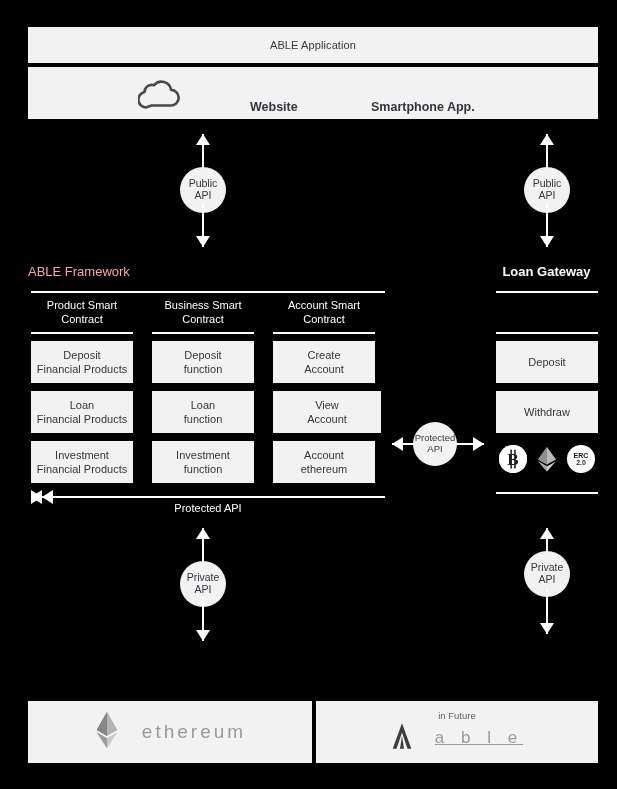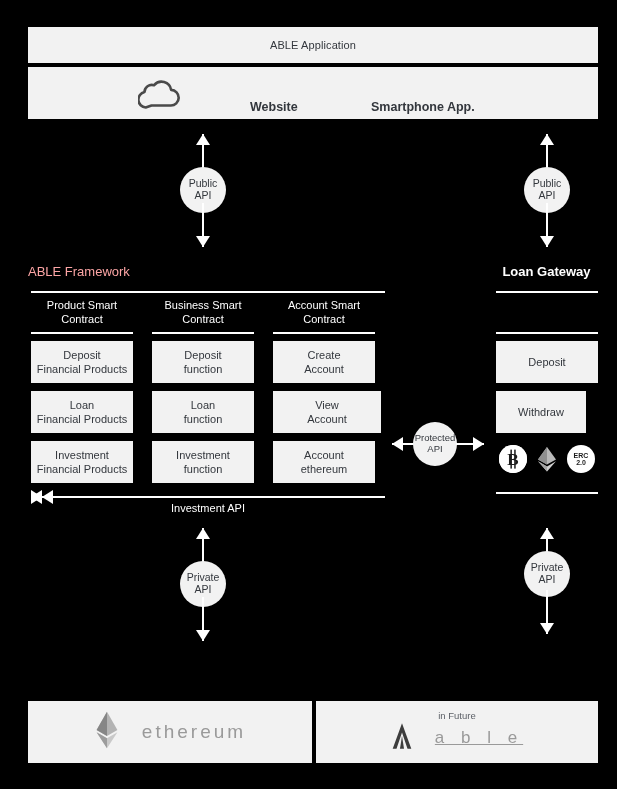--- a/index.html
+++ b/index.html
@@ -213,21 +213,21 @@
   <div class="cell" style="left:273px; top:441px; width:102px;">
     <div><span>Account</span><br>
     <span>ethereum</span></div>
   </div>
 
   <div class="h-arrow left" style="left:31px; top:490px; width:354px;">
     <div class="shaft"></div>
     <div class="head" style="left:0; border-right:11px solid #fff;"></div>
     <div class="head" style="right:0; border-left:11px solid #fff;"></div>
   </div>
-  <div class="protected-label" style="left:31px; top:502px; width:354px;">Investment API</div>
+  <div class="protected-label" style="left:31px; top:502px; width:354px;">Protected API</div>
 
   <div class="h-arrow left" style="left:392px; top:437px; width:24px;">
     <div class="shaft"></div>
       <div class="head"></div>
   </div>
   <div class="api-node api-md" style="left:413px; top:422px;">
     <span>Protected</span>
     <span>API</span>
   </div>
   <div class="h-arrow right" style="left:456px; top:437px; width:28px;">
@@ -235,21 +235,21 @@
       <div class="head"></div>
   </div>
 
   <div id="gateway-title">Loan Gateway</div>
   <div class="rule" style="left:496px; top:291px; width:102px;"></div>
   <div class="rule" style="left:496px; top:332px; width:102px;"></div>
 
   <div class="cell" style="left:496px; top:341px; width:102px;">
     <span>Deposit</span>
   </div>
-  <div class="cell" style="left:496px; top:391px; width:90px;">
+  <div class="cell" style="left:496px; top:391px; width:102px;">
     <span>Withdraw</span>
   </div>
 
   <div class="coin" style="left:499px; top:445px;">
     <div class="coin-circle" style="font-size:16px;">
       <svg viewBox="0 0 28 28" width="28" height="28">
         <circle cx="14" cy="14" r="14" fill="#fff"></circle>
         <text x="14" y="20" text-anchor="middle" font-family="'Liberation Serif',serif" font-size="17" font-weight="bold" fill="#1c1c1c">B</text>
         <rect x="11.4" y="4.6" width="1.5" height="19" fill="#1c1c1c"></rect>
         <rect x="15.2" y="4.6" width="1.5" height="19" fill="#1c1c1c"></rect>

